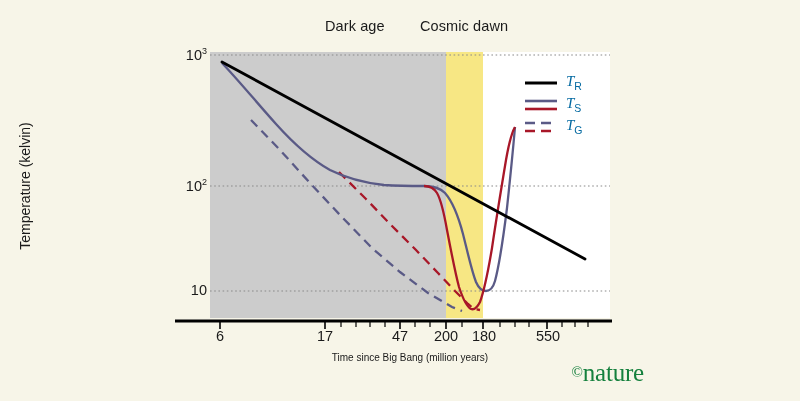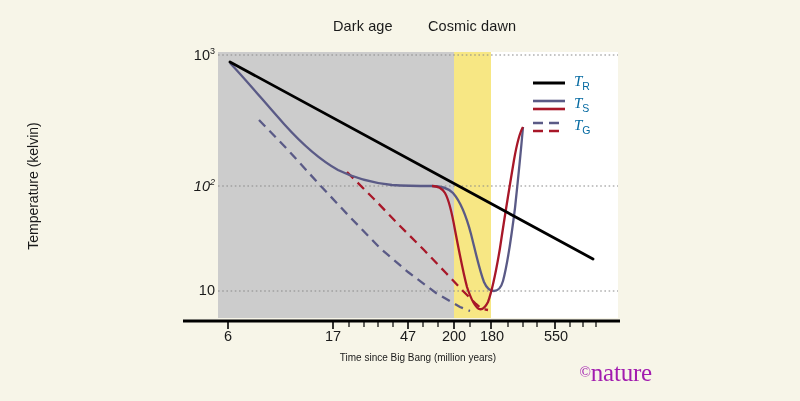--- a/index.html
+++ b/index.html
@@ -4,21 +4,21 @@
 <style>
   html,body{margin:0;padding:0;}
   body{
     width:800px;height:401px;
     background:#f7f5e8;
     font-family:"Liberation Sans", sans-serif;
     overflow:hidden;
     position:relative;
   }
   #figure{
-    position:absolute;left:8px;top:0;width:668px;height:401px;
+    position:absolute;left:0;top:0;width:668px;height:401px;
   }
   .era-label{
     position:absolute;
     font-size:14.5px;
     color:#1a1a1a;
     white-space:nowrap;
     letter-spacing:.1px;
   }
   #label-dark-age{left:325px;top:18px;}
   #label-cosmic-dawn{left:420px;top:18px;}
@@ -81,21 +81,21 @@
   .legend-text sub{
     font-size:10.5px;
     font-style:normal;
     font-family:"Liberation Sans", sans-serif;
   }
   #nature-logo{
     position:absolute;
     right:24px;bottom:14px;
     font-family:"Liberation Serif", serif;
     font-size:25px;
-    color:#a21caf;
+    color:#15803d;
     letter-spacing:-0.2px;
   }
   #nature-logo .cmark{font-size:15px;vertical-align:0.28em;}
   sup{font-size:0.62em;vertical-align:super;}
 </style>
 </head>
 <body>
 
 <div id="figure">
 
@@ -166,21 +166,21 @@
       <line x1="575" y1="321" x2="575" y2="327"></line>
       <line x1="588" y1="321" x2="588" y2="327"></line>
     </g>
   </svg>
 
   <div class="era-label" id="label-dark-age">Dark age</div>
   <div class="era-label" id="label-cosmic-dawn">Cosmic dawn</div>
 
   <div id="ytick-wrap">
     <div class="ytick" style="top:46px;">10<sup>3</sup></div>
-    <div class="ytick" style="top:177px;font-style:italic;">10<sup>2</sup></div>
+    <div class="ytick" style="top:177px;">10<sup>2</sup></div>
     <div class="ytick" style="top:282px;">10</div>
   </div>
 
   <div id="ylabel">Temperature (kelvin)</div>
 
   <div class="xtick" style="left:220px;">6</div>
   <div class="xtick" style="left:325px;">17</div>
   <div class="xtick" style="left:400px;">47</div>
   <div class="xtick" style="left:446px;">200</div>
   <div class="xtick" style="left:484px;">180</div>

